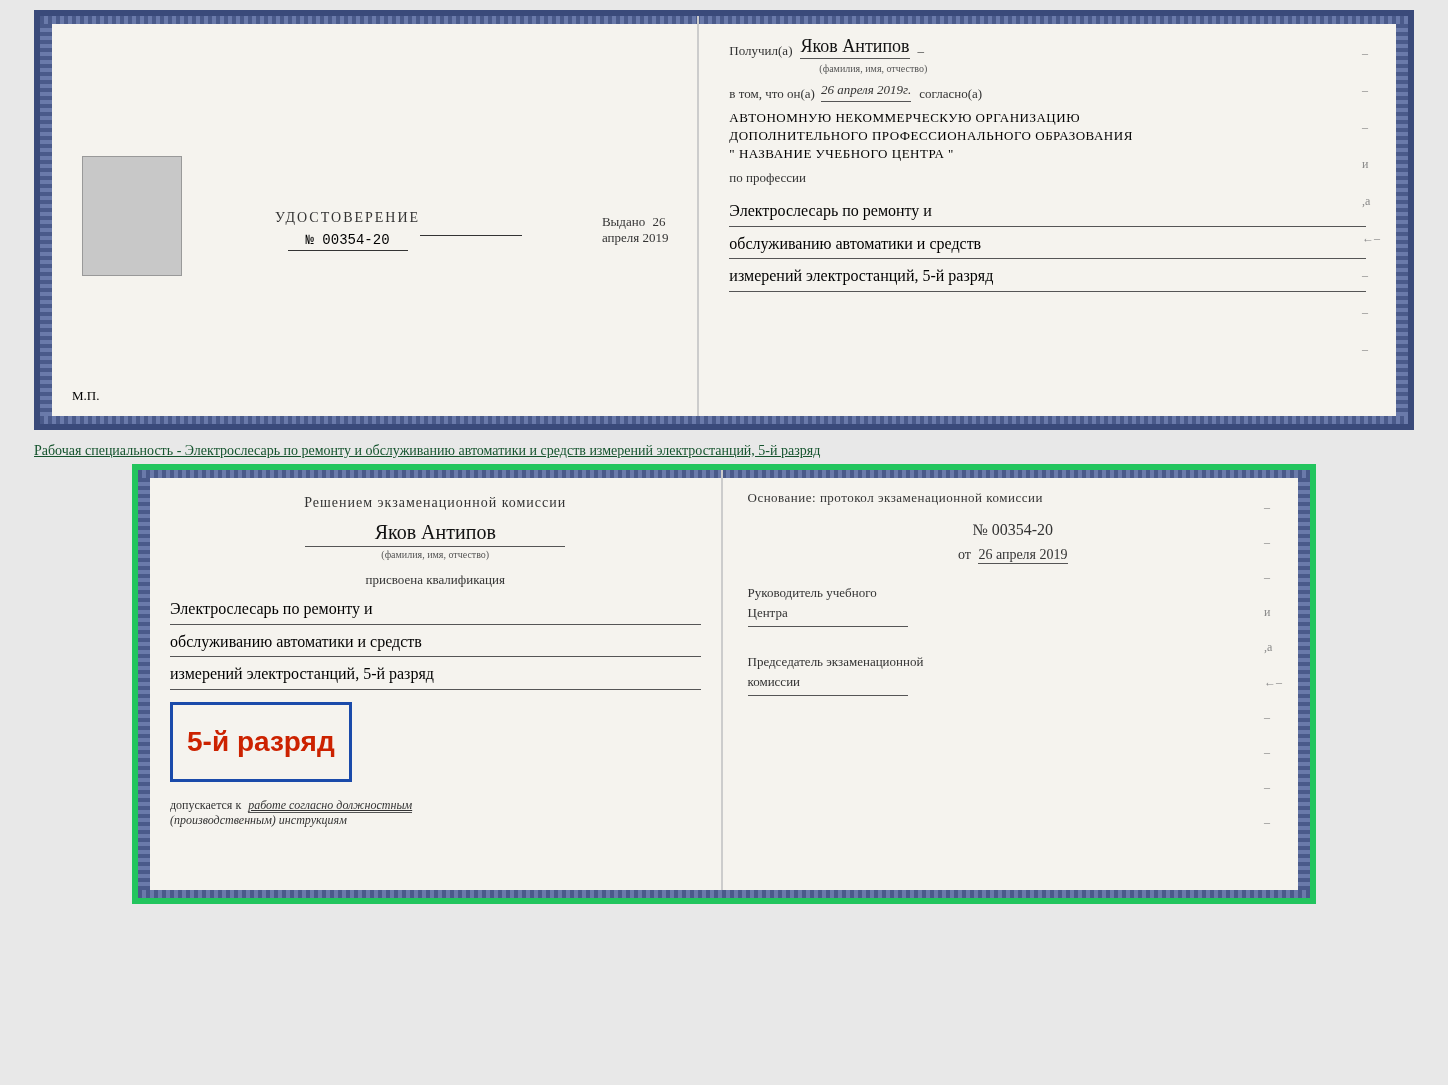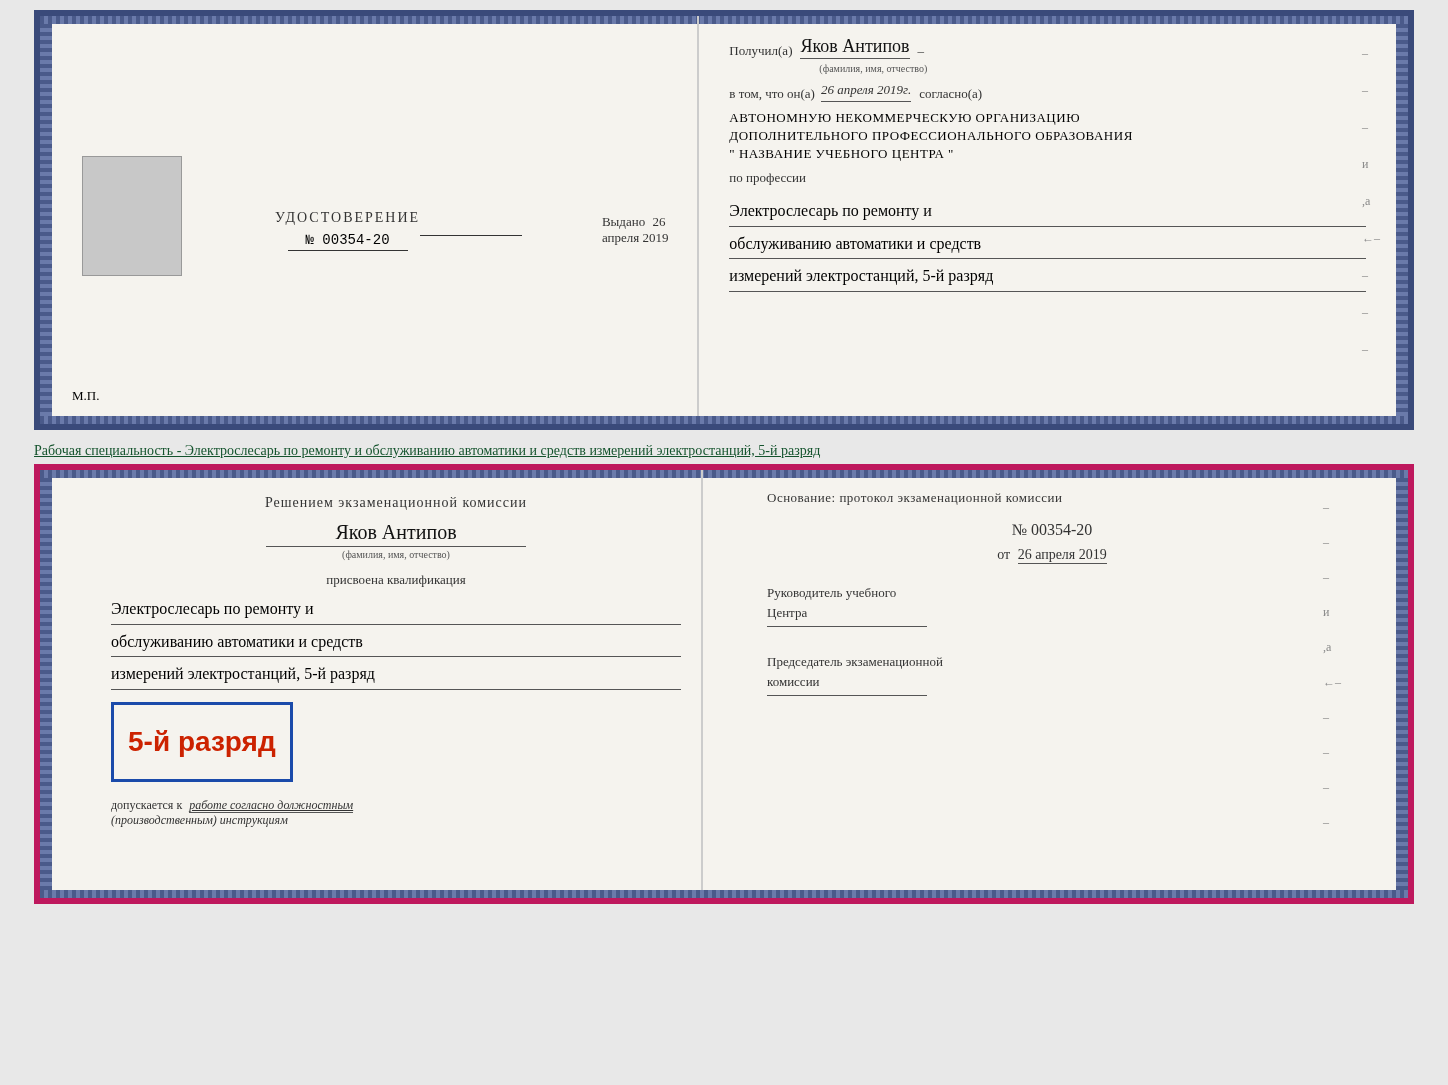--- a/index.html
+++ b/index.html
@@ -178,26 +178,25 @@
       width: 1380px;
       font-size: 14px;
       color: #14532d;
       margin: 5px 0 5px 0;
       text-decoration: underline;
     }
 
     
     .diploma-book-bottom {
       display: flex;
-      width: 1380px;
+      width: 1184px;
       height: 440px;
-      border: 6px solid #be185d;
+      border: 6px solid #22c55e;
       background: #f5f3ee;
       position: relative;
-      gap: 39px;
     }
 
     .diploma-book-bottom::before {
       content: '';
       position: absolute;
       top: 0; left: 0; right: 0;
       height: 8px;
       background: repeating-linear-gradient(90deg, #4a5a8a 0px, #4a5a8a 4px, #6a7aaa 4px, #6a7aaa 8px);
     }
     .diploma-book-bottom::after {

